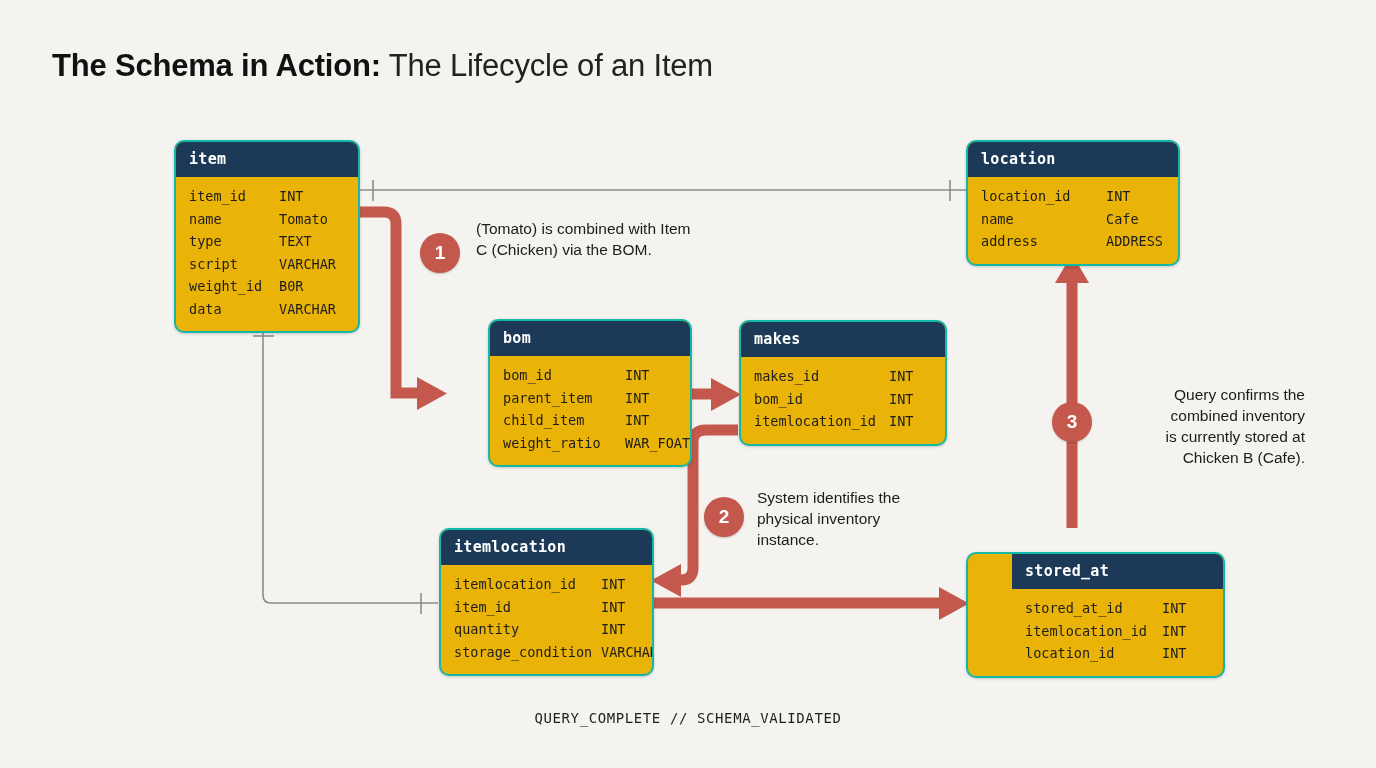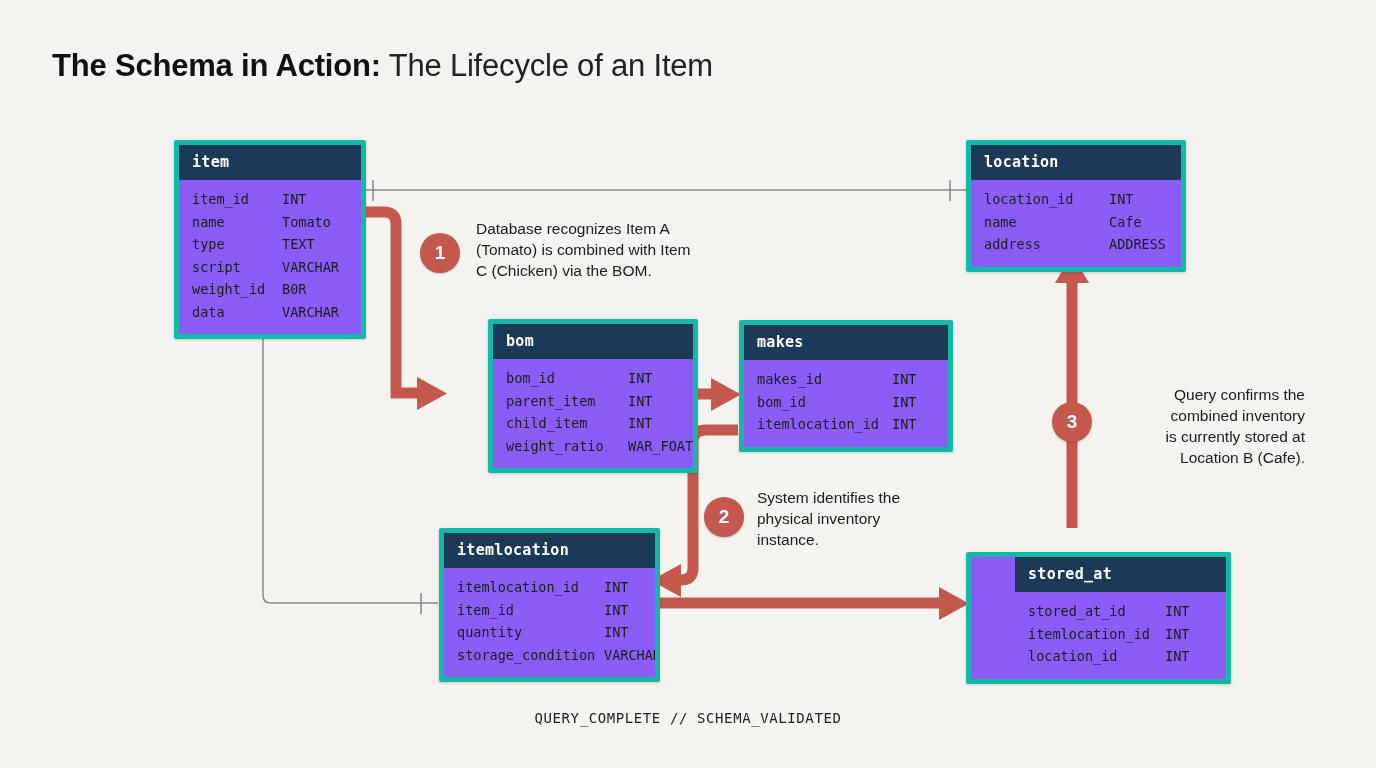--- a/index.html
+++ b/index.html
@@ -42,23 +42,23 @@
   #connectors {
     position: absolute;
     left: 0; top: 0;
     width: 1376px;
     height: 768px;
     pointer-events: none;
   }
   
   .table-card {
     position: absolute;
-    background: #8b5cf6;
-    border: 5px solid #14b8a6;
-    border-radius: 2px;
+    background: #eab308;
+    border: 2px solid #14b8a6;
+    border-radius: 10px;
     box-shadow: 0 1px 3px rgba(0,0,0,0.18);
     overflow: hidden;
   }
   .table-header {
     background: #1c3a57;
     color: #ffffff;
     font-family: "DejaVu Sans Mono", monospace;
     font-size: 15px;
     font-weight: bold;
     padding: 8px 13px 9px 13px;
@@ -298,35 +298,34 @@
       </div>
       <div class="field-row">
         <span class="field-name">location_id</span>
         <span class="field-type">INT</span>
       </div>
     </div>
   </div>
 
   <div class="step-marker" style="left:420px; top:233px;">1</div>
   <div class="step-note" style="left:476px; top:218px; width:260px;">
-    <div>Database recognizes Item A</div>
     <div>(Tomato) is combined with Item</div>
     <div>C (Chicken) via the BOM.</div>
   </div>
 
   <div class="step-marker" style="left:704px; top:497px;">2</div>
   <div class="step-note" style="left:757px; top:487px; width:210px;">
     <div>System identifies the</div>
     <div>physical inventory</div>
     <div>instance.</div>
   </div>
 
   <div class="step-marker" style="left:1052px; top:402px;">3</div>
   <div class="step-note" style="left:1105px; top:384px; width:200px;text-align:right;">
     <div>Query confirms the</div>
     <div>combined inventory</div>
     <div>is currently stored at</div>
-    <div>Location B (Cafe).</div>
+    <div>Chicken B (Cafe).</div>
   </div>
 
   <div id="footer-status">QUERY_COMPLETE // SCHEMA_VALIDATED</div>
 
 </div>
 
 </body></html>

